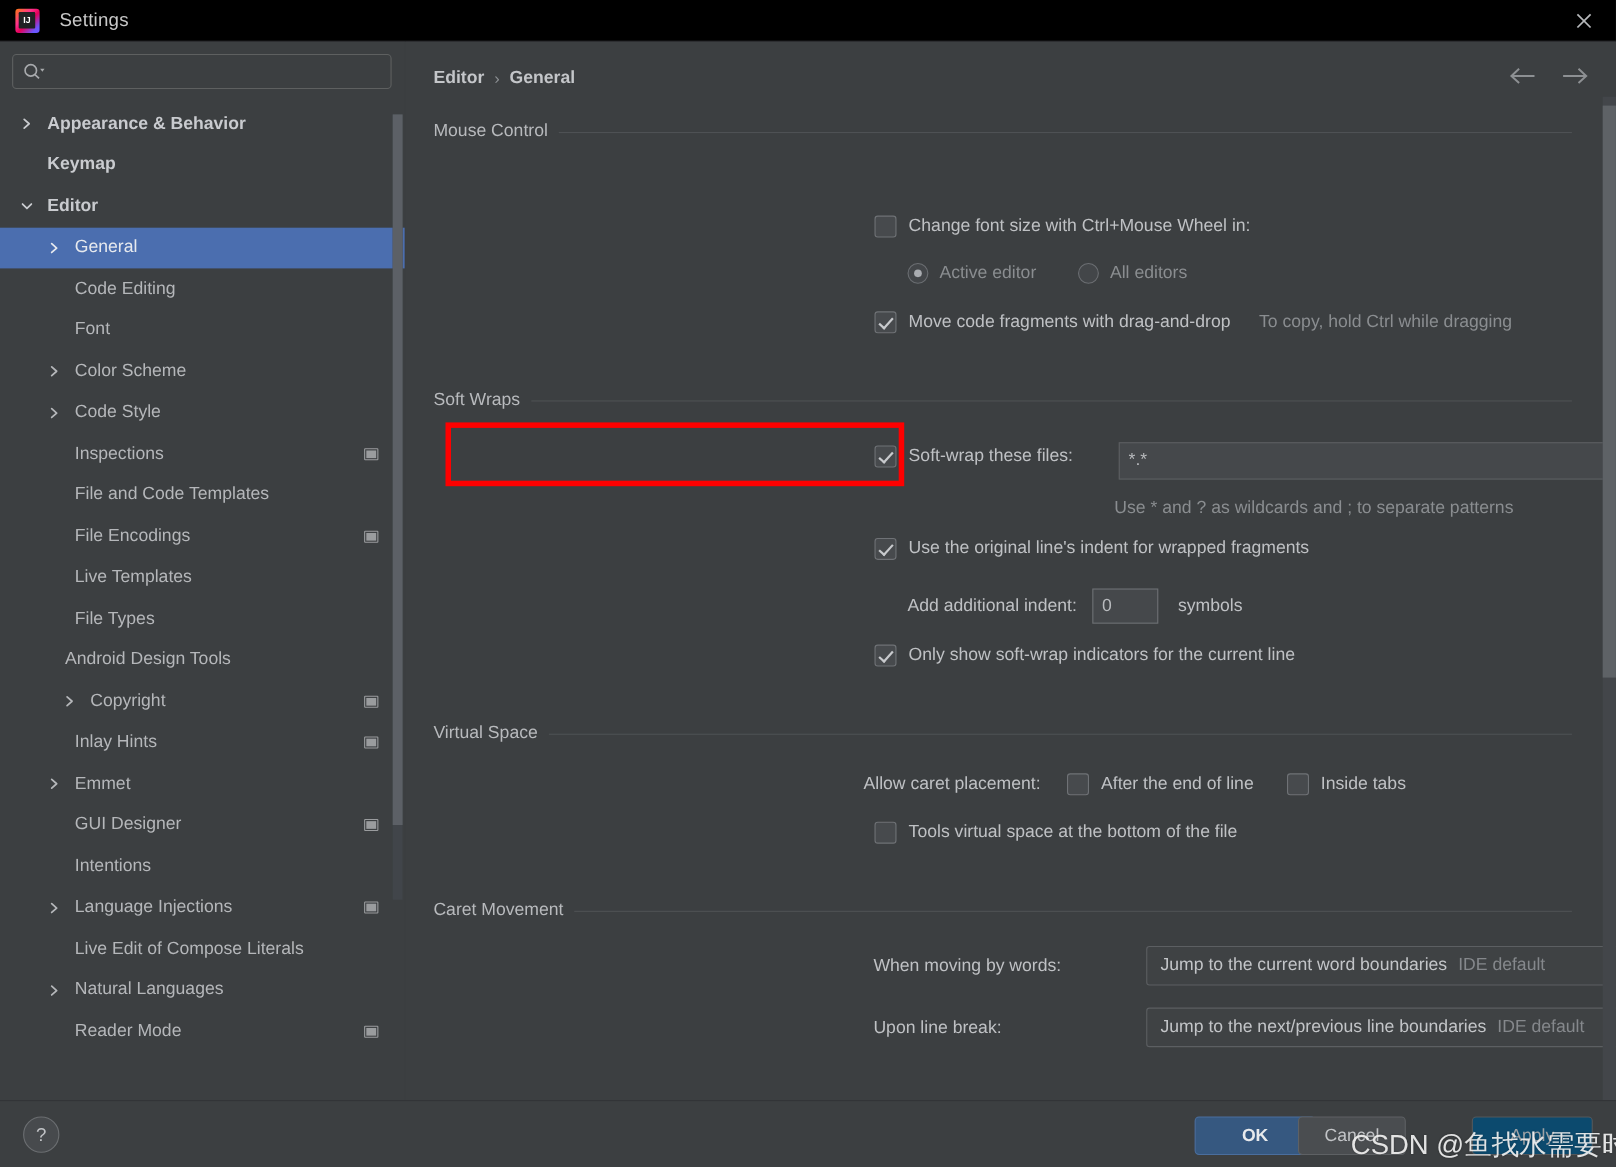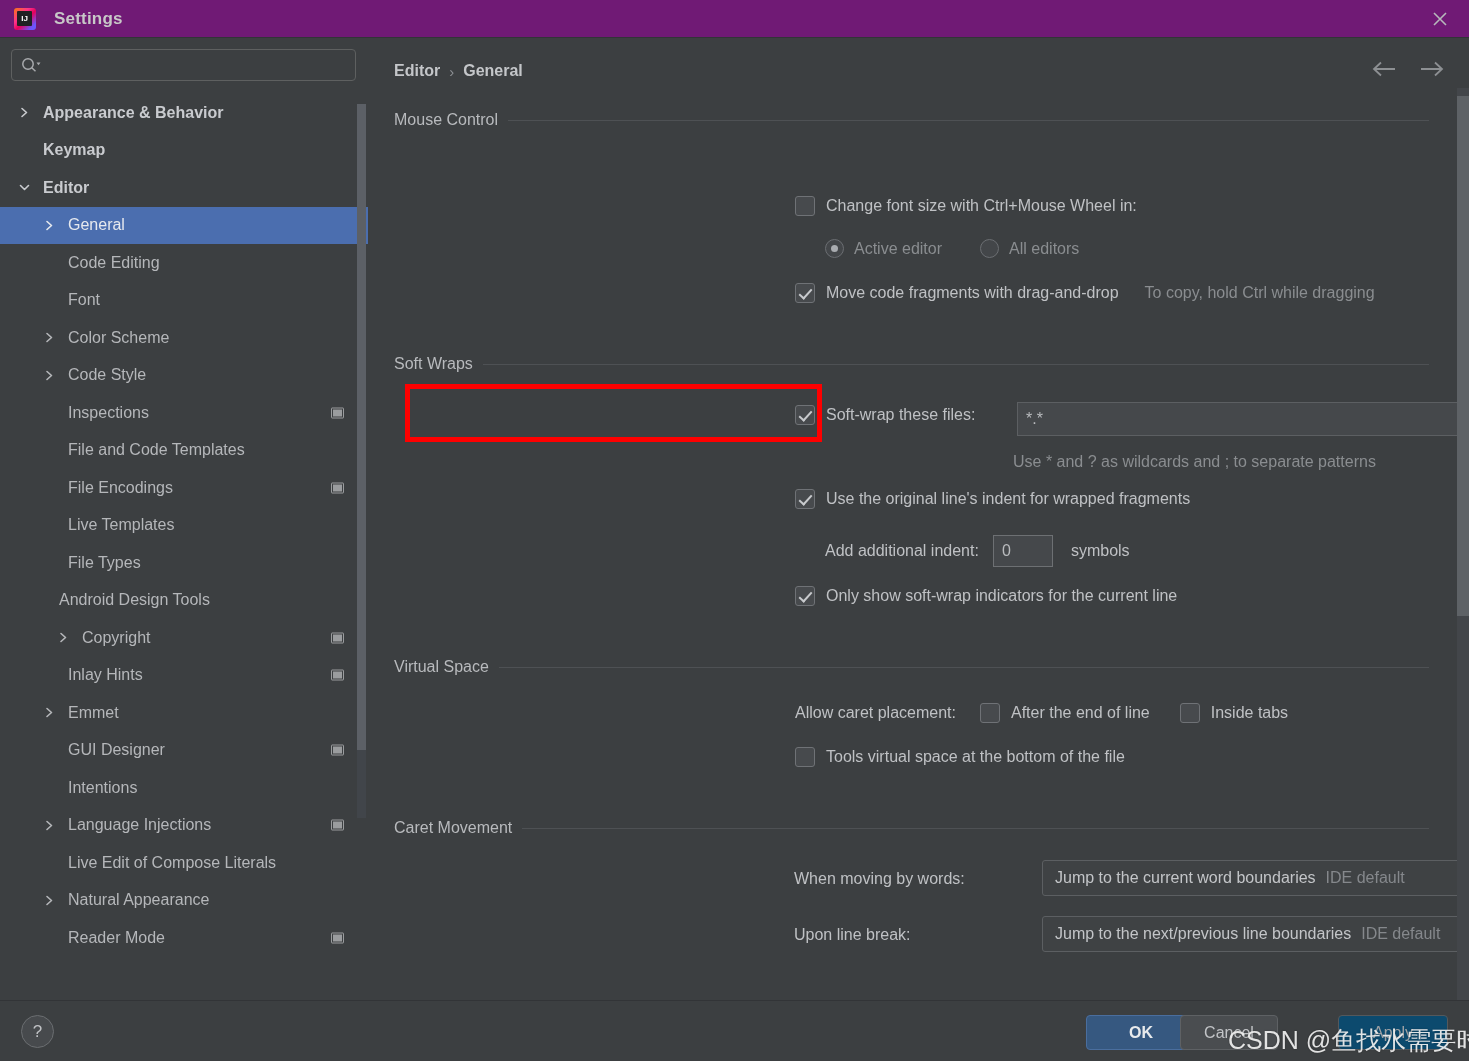--- a/index.html
+++ b/index.html
@@ -12,24 +12,23 @@
   #app {
     position: relative;
     width: 1469px; height: 1061px;
     background: #3c3f41;
     color: #bbbbbb;
   }
 
   
   .titlebar {
     position: absolute; left: 0; top: 0; width: 1469px; height: 38px;
-    background: #701a75;
+    background: #000000;
     display: flex; align-items: center;
     border-bottom: 1px solid #323437;
-    font-weight: bold;
   }
   .app-logo {
     position: relative;
     width: 22px; height: 22px; margin-left: 14px;
     border-radius: 3px;
     background:
       linear-gradient(135deg,#f97a12 0%, #ff318c 35%, #e5005a 55%, #6b57ff 85%);
     overflow: hidden;
   }
   .app-logo::after {
@@ -388,21 +387,21 @@
         <div class="tree-row" style="padding-left: 43px;">
           <span class="arrow"></span>
           <span class="lbl">Live Edit of Compose Literals</span>
         </div>
         <div class="tree-row" style="padding-left: 43px;">
           <span class="arrow">
             <svg width="13" height="13" viewBox="0 0 13 13">
               <path d="M4 2.5 L8.5 6.5 L4 10.5" stroke="currentColor" stroke-width="1.6" fill="none" stroke-linecap="round" stroke-linejoin="round"></path>
             </svg>
           </span>
-          <span class="lbl">Natural Appearance</span>
+          <span class="lbl">Natural Languages</span>
         </div>
         <div class="tree-row" style="padding-left: 43px;">
           <span class="arrow"></span>
           <span class="lbl">Reader Mode</span>
           <span class="proj-icon"></span>
         </div>
       </div>
 
     <div class="sb-track"></div>
     <div class="sb-thumb"></div>
@@ -487,21 +486,21 @@
         <span class="cb-label lbl-txt">Only show soft-wrap indicators for the current line</span>
       </div>
 
       <div class="section" style="left:25px; top:570px; width:1035px;">
         <div class="section-header">
           <span>Virtual Space</span>
           <span class="rule"></span>
         </div>
       </div>
 
-      <div class="row" style="left:426px; top:615px;">
+      <div class="row" style="left:416px; top:615px;">
         <span class="lbl-txt">Allow caret placement:</span>
         <span class="cb" style="margin-left:24px;"></span>
         <span class="cb-label lbl-txt">After the end of line</span>
         <span class="cb" style="margin-left:30px;"></span>
         <span class="cb-label lbl-txt">Inside tabs</span>
       </div>
 
       <div class="row" style="left:426px; top:659px;">
         <span class="cb"></span>
         <span class="cb-label lbl-txt">Tools virtual space at the bottom of the file</span>

